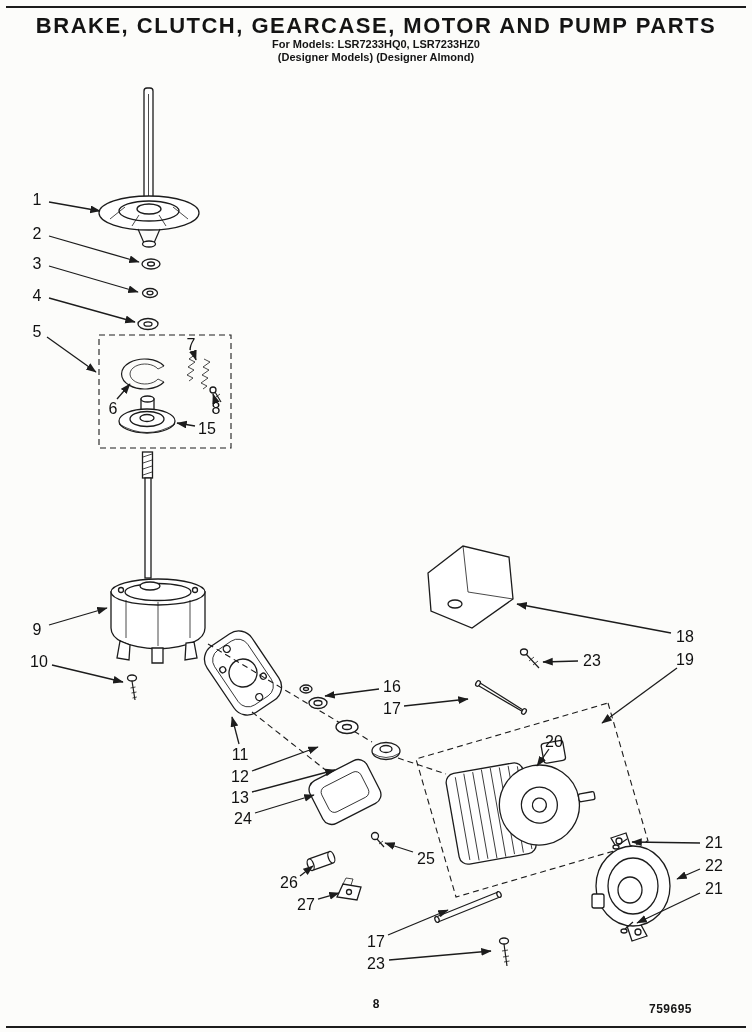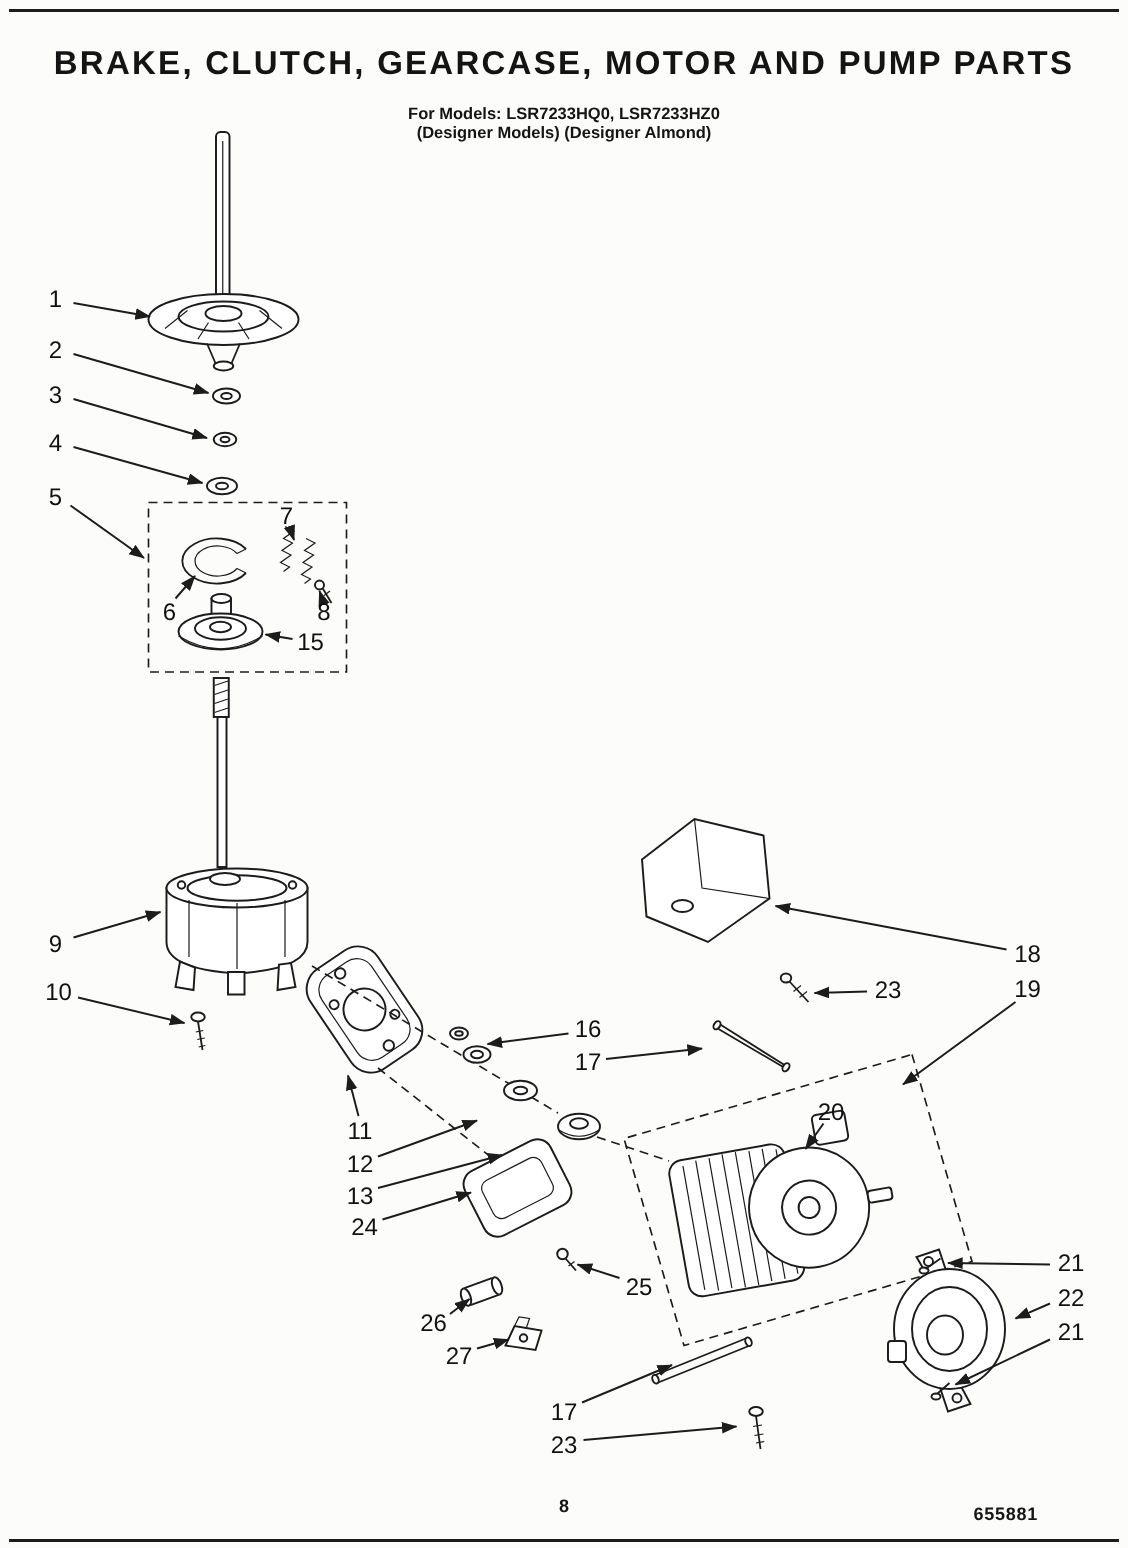--- a/index.html
+++ b/index.html
@@ -7,21 +7,21 @@
   .page {
     position:relative; width:752px; height:1032px;
     background:#fcfcfa; overflow:hidden;
     font-family:"Liberation Sans", sans-serif; color:#161616;
   }
   .rule { position:absolute; left:6px; right:6px; height:2px; background:var(--ink); }
   .rule.top { top:6px; }
   .rule.bottom { bottom:4px; }
   header { position:absolute; top:14px; left:0; right:0; text-align:center; }
   h1.title {
-    margin:16px; font-size:22px; font-weight:800; letter-spacing:1.5px;
+    margin:0; font-size:22px; font-weight:800; letter-spacing:1.5px;
     color:#141414; line-height:24px;
   }
   .models { font-size:11px; font-weight:700; line-height:13px; color:#141414; }
   #diagram { position:absolute; top:0; left:0; width:752px; height:1032px; }
   .p  { fill:#ffffff; stroke:var(--ink); stroke-width:1.3; }
   .ln { fill:none; stroke:var(--ink); stroke-width:1.2; }
   .thin { stroke-width:0.8; }
   .dash { fill:none; stroke:var(--ink); stroke-width:1.1; stroke-dasharray:6 4; }
   .leader { fill:none; stroke:var(--ink); stroke-width:1.3; }
   .callout-label { font:400 16px "Liberation Sans", sans-serif; fill:#111; text-anchor:middle; }
@@ -355,16 +355,16 @@
           <text x="376" y="946.5" class="callout-label">17</text>
         </g>
         <g>
           <line x1="389" y1="960" x2="491" y2="951" class="leader" marker-end="url(#arrowhead)"></line>
           <text x="376" y="968.5" class="callout-label">23</text>
         </g>
       </g>
   </svg>
 
   <div class="footer-page-num">8</div>
-  <div class="footer-doc-num">655881</div>
+  <div class="footer-doc-num">759695</div>
 
   <div class="rule bottom"></div>
 </div>
 
 </body></html>

